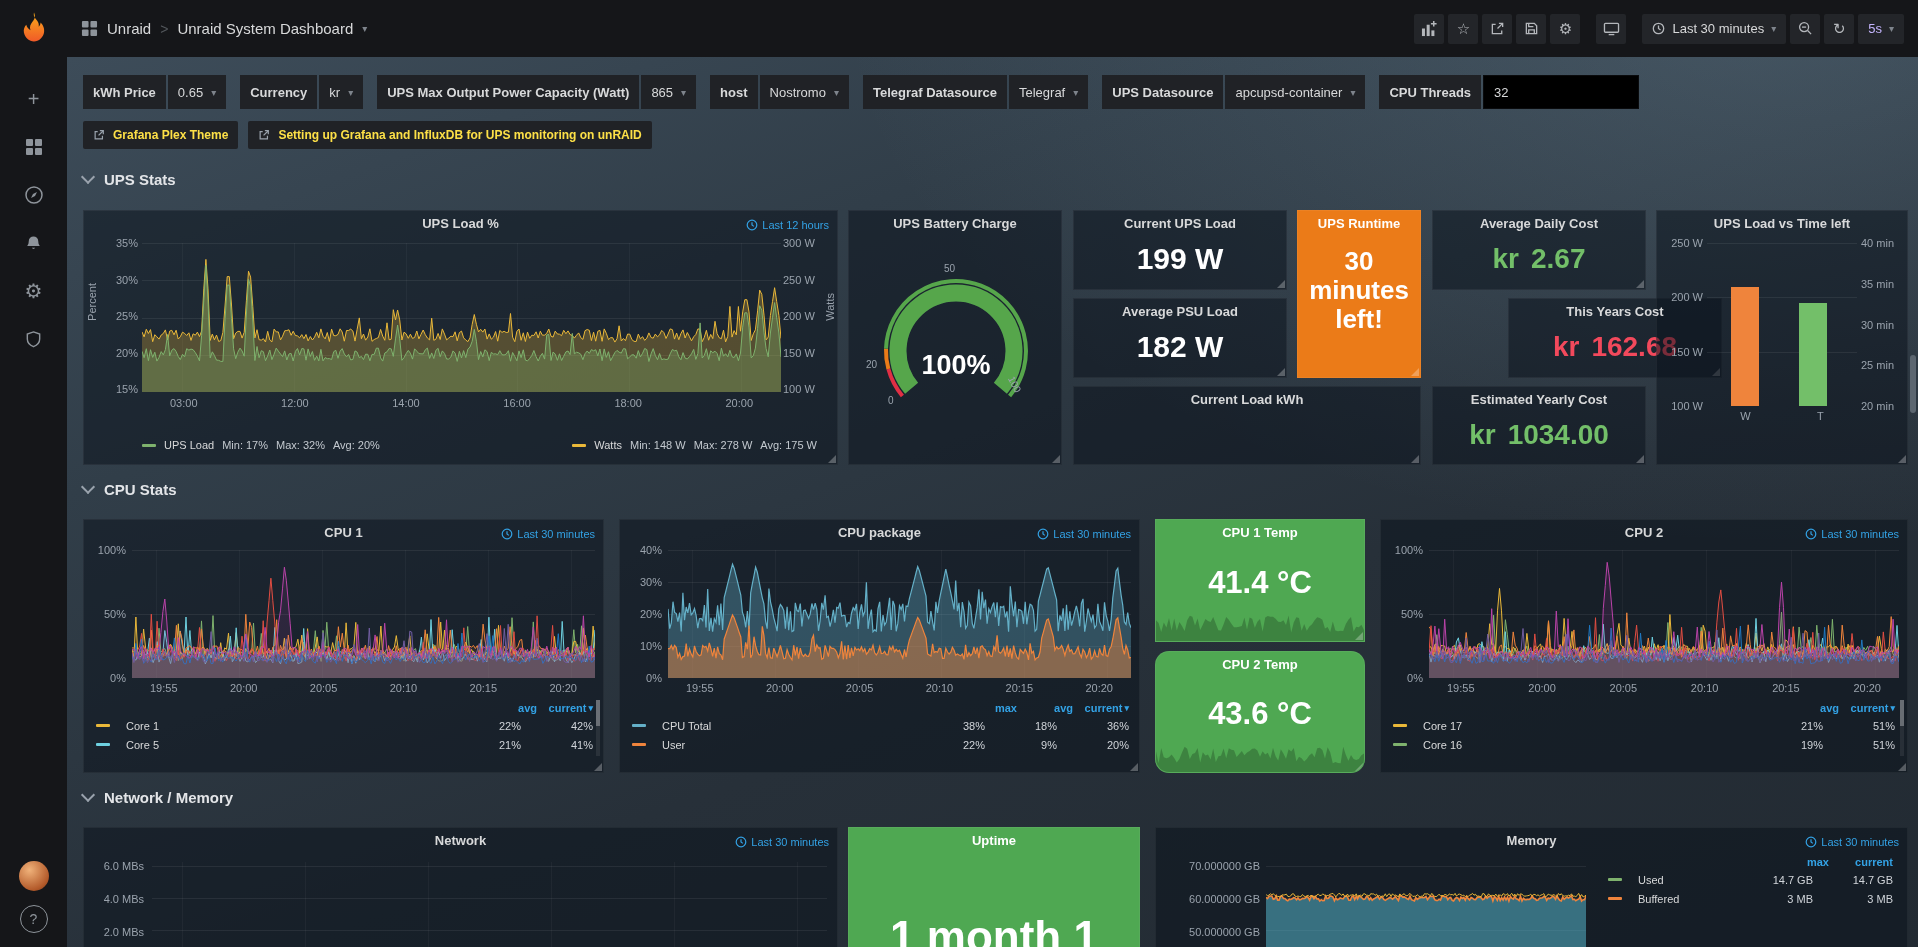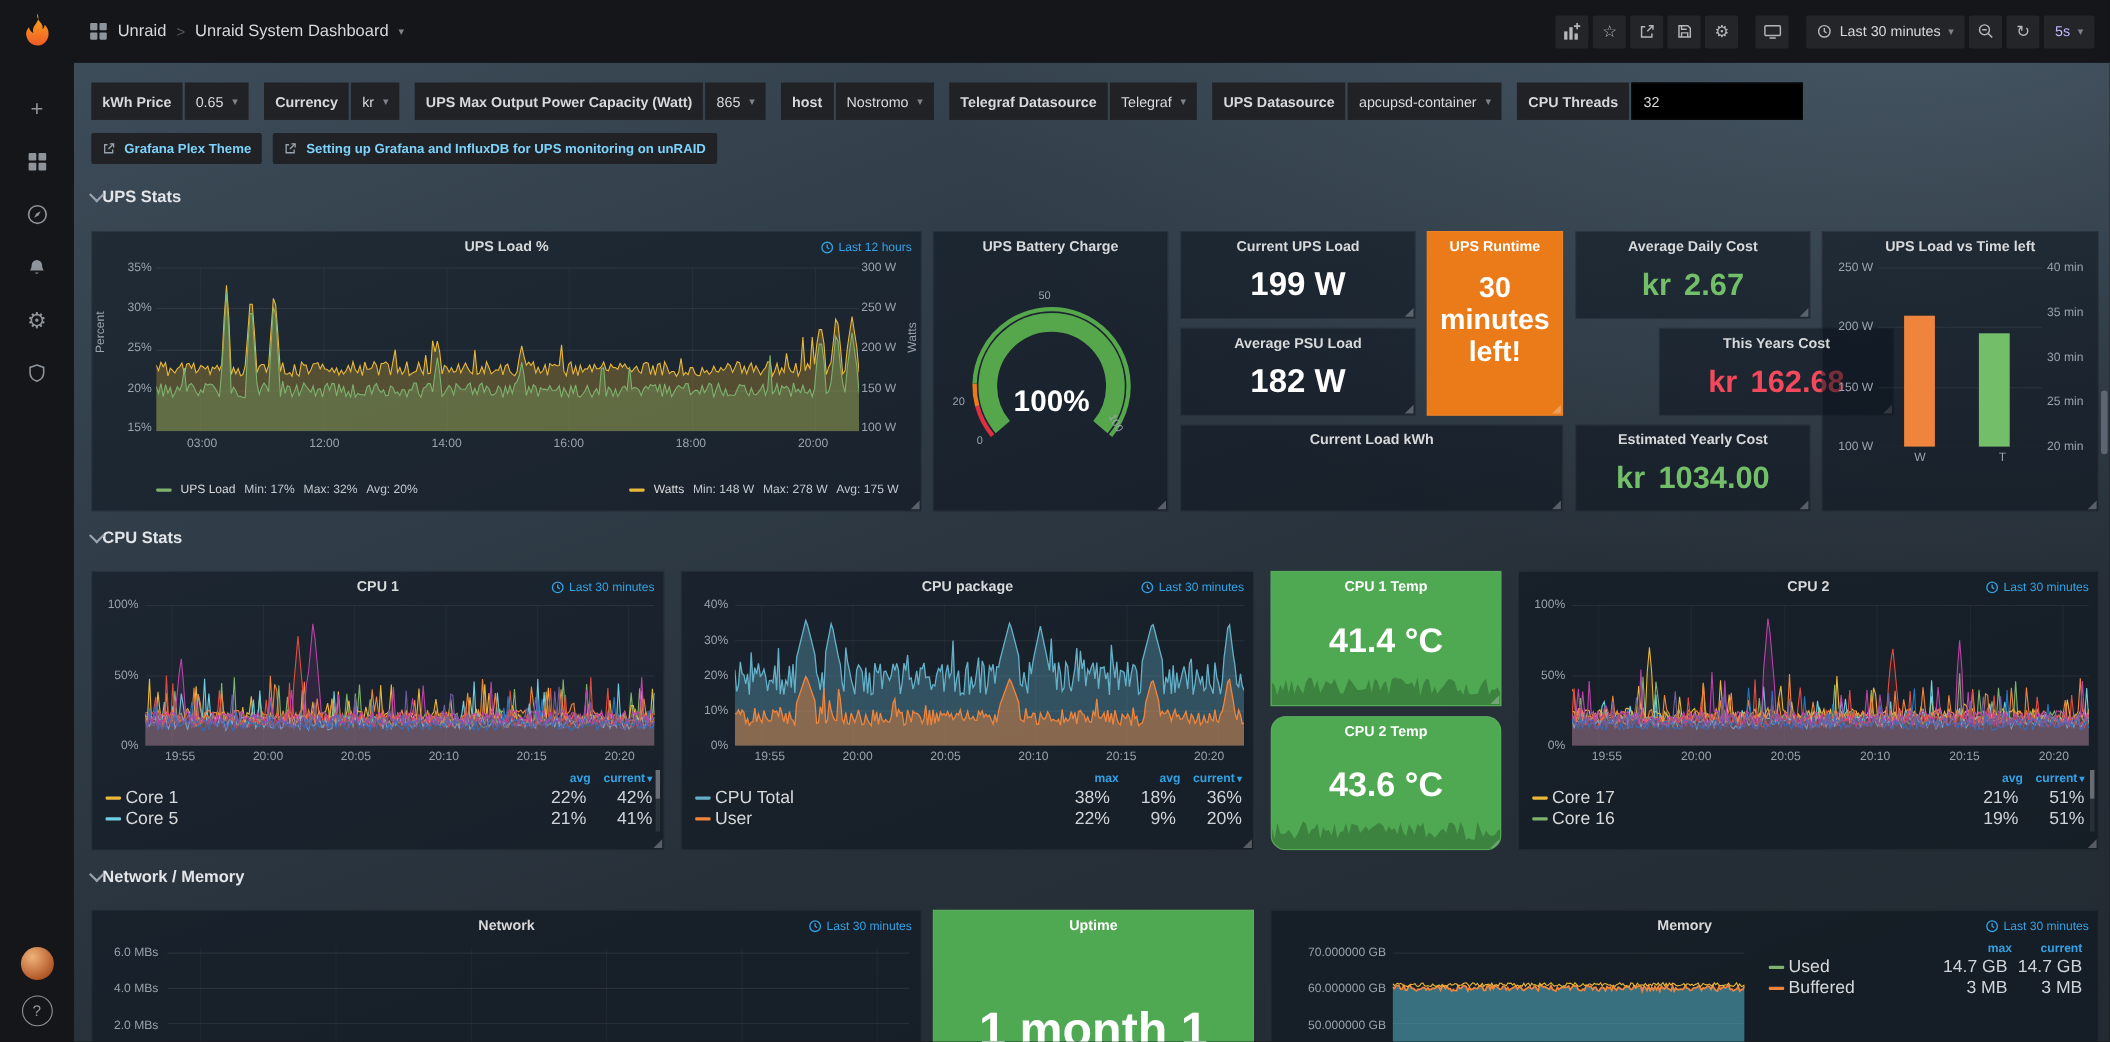--- a/index.html
+++ b/index.html
@@ -32,22 +32,22 @@
      background:radial-gradient(1500px 900px at 92% -8%,rgba(130,160,180,.28),rgba(0,0,0,0) 62%),
                 linear-gradient(160deg,#3d4c59 0%,#313e49 28%,#273039 62%,#222a32 100%)}
   .chip{position:relative;display:flex;gap:2px;height:34px;flex:none}
   .chip>div{background:#202226;display:flex;align-items:center;padding:0 10px;font-size:13px;color:#d8d9da}
   .chip .lab{font-weight:700}
   .chip .val{gap:8px;cursor:pointer}
   .input-val{background:#000 !important;width:156px;box-sizing:border-box;border:1px solid #0a0b0d}
   #vars{position:absolute;left:16px;top:18px;right:16px;display:flex;gap:14px}
   #links{position:absolute;left:16px;top:64px;display:flex;gap:10px}
   .lnk{height:28px;background:#202226;border-radius:2px;display:flex;align-items:center;gap:8px;
-       padding:0 10px;font-size:12px;font-weight:700;color:#7dd3fc;cursor:pointer}
-  .sec{position:absolute;display:flex;align-items:center;color:#e3e5e8;font-size:15px;
+       padding:0 10px;font-size:12px;font-weight:700;color:#fde047;cursor:pointer}
+  .sec{position:absolute;display:flex;align-items:center;gap:11px;color:#e3e5e8;font-size:15px;
        font-weight:700;cursor:pointer;left:16px}
   .chev{width:8px;height:8px;border-right:2px solid #9aa3ad;border-bottom:2px solid #9aa3ad;
         transform:rotate(45deg);margin-top:-5px}
   
   .panel{position:absolute;background:rgba(10,18,26,.52);border:1px solid rgba(255,255,255,.055);
          box-sizing:border-box;overflow:hidden}
   .panel::after{content:"";position:absolute;right:1px;bottom:1px;border-left:8px solid transparent;
          border-bottom:8px solid rgba(255,255,255,.28)}
   .p-title{position:absolute;top:5px;left:0;right:0;text-align:center;font-size:13px;font-weight:700;
            color:#d8d9da;cursor:pointer;white-space:nowrap;z-index:2}
@@ -61,21 +61,21 @@
   .ycol-fixed{position:absolute;display:flex;flex-direction:column;gap:21px;align-items:flex-end;
         font-size:11px;color:#9aa3ad}
   .xrow{position:absolute;display:flex;justify-content:space-between;font-size:11px;color:#9aa3ad;
         box-sizing:border-box}
   .vlabel{position:absolute;writing-mode:vertical-rl;transform:rotate(180deg);font-size:11px;color:#9aa3ad}
   .dash{display:inline-block;width:14px;height:3px;border-radius:1px;flex:none}
   .leg-line{display:flex;align-items:center;gap:8px;font-size:11px;color:#c3c9cf}
   .leg-name{color:#d8d9da;cursor:pointer}
   .leg-hdr{display:flex;justify-content:flex-end;align-items:center;color:#33a2e5;font-size:11px;
            font-weight:700;height:16px}
-  .leg-row{display:flex;align-items:center;font-size:16px;color:#d0d4d9;height:19px;gap:4px}
+  .leg-row{display:flex;align-items:center;font-size:11px;color:#d0d4d9;height:19px;gap:16px}
   .lv{width:56px;text-align:right;flex:none}
   .lv64{width:64px;text-align:right;flex:none}
   .scaret{font-size:9px;color:#33a2e5;margin-left:2px}
   .cpu-legend,.mem-legend{position:absolute}
   .bar{position:absolute;width:28px}
   .rt-val{position:absolute;top:24px;left:0;right:0;display:flex;justify-content:center;padding-top:12px;
           font-size:26px;line-height:1.12;font-weight:700;color:#fff;text-align:center}
   .temp-val{position:absolute;left:0;right:0;top:30px;bottom:26px;display:flex;align-items:center;
             justify-content:center;font-size:31px;font-weight:700;color:#fff}
   .up-val{position:absolute;left:0;right:0;top:84px;text-align:center;font-size:44px;font-weight:700;color:#fff}

